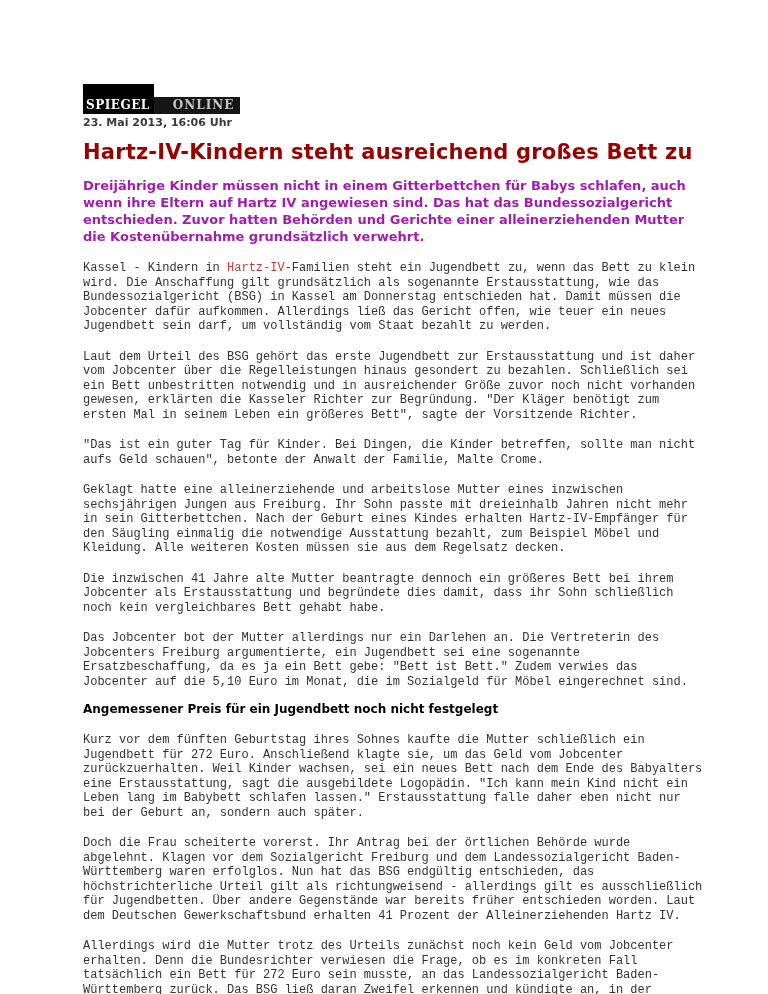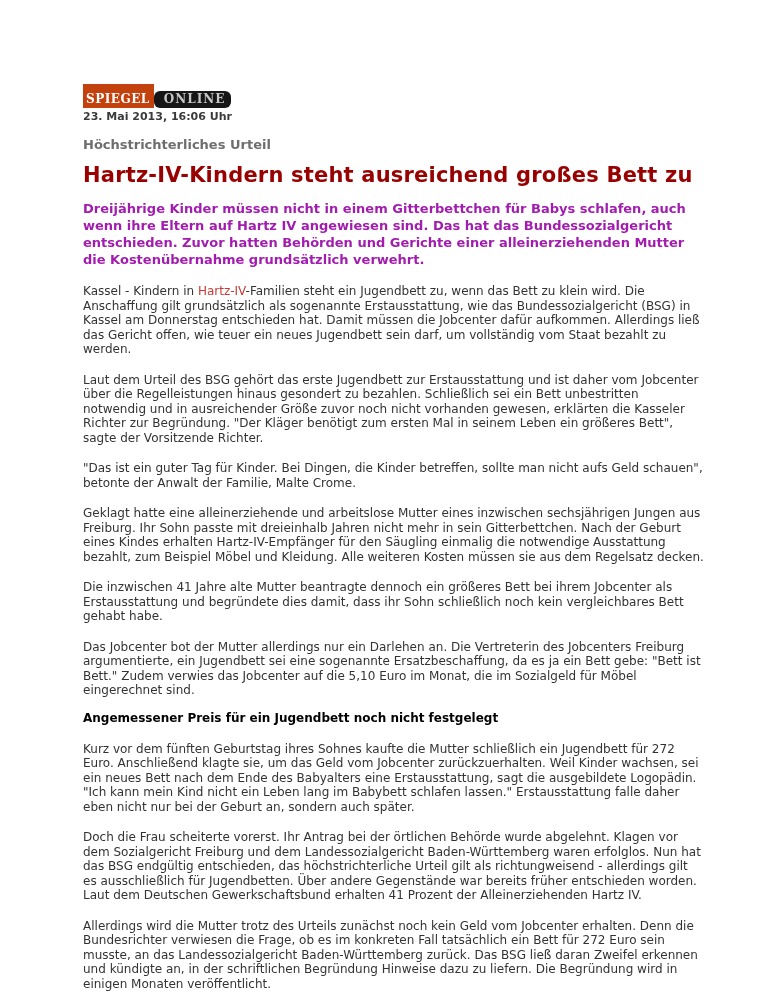--- a/index.html
+++ b/index.html
@@ -23,32 +23,31 @@
     display: inline-block;
     cursor: pointer;
     line-height: 15px;
     font-family: "DejaVu Serif", serif;
     font-weight: bold;
     font-size: 12px;
     white-space: nowrap;
   }
   .logo-red {
     display: inline-block;
-    background: #c2410c;
+    background: #000000;
     color: #ffffff;
-    padding: 8px 4px 1px 3px;
+    padding: 14px 4px 1px 3px;
     letter-spacing: 0.5px;
   }
   .logo-black {
     display: inline-block;
     background: #161616;
     color: #c6c6c6;
-    padding: 1px 6px 1px 10px;
+    padding: 1px 6px 1px 19px;
     letter-spacing: 1px;
-    border-radius: 6px;
   }
   .date {
     margin-top: 2px;
     font-size: 11px;
     font-weight: bold;
     color: #3a3a3a;
   }
   .kicker {
     margin-top: 14px;
     font-size: 13px;
@@ -68,20 +67,21 @@
     font-size: 13px;
     line-height: 17px;
     font-weight: bold;
     color: #a21caf;
   }
   p.body {
     margin: 16px 0 9px 0;
     font-size: 12px;
     line-height: 14.5px;
     color: #333333;
+    font-family: Liberation Mono, monospace;
   }
   h2.subhead {
     margin: 13px 0 9px 0;
     font-size: 12px;
     line-height: 15px;
     font-weight: bold;
     color: #000000;
   }
   a.inline-link {
     color: #c43c35;
@@ -93,21 +93,20 @@
 <body>
 
 <div class="page">
 
   <div class="logo">
     <span class="logo-red">SPIEGEL</span><span class="logo-black">ONLINE</span>
   </div>
 
   <div class="date">23. Mai 2013, 16:06 Uhr</div>
 
-  <div class="kicker">Höchstrichterliches Urteil</div>
 
   <h1 class="headline">Hartz-IV-Kindern steht ausreichend großes Bett zu</h1>
 
   <p class="intro">Dreijährige Kinder müssen nicht in einem Gitterbettchen für Babys schlafen, auch wenn ihre Eltern auf Hartz IV angewiesen sind. Das hat das Bundessozialgericht entschieden. Zuvor hatten Behörden und Gerichte einer alleinerziehenden Mutter die Kostenübernahme grundsätzlich verwehrt.</p>
 
   <p class="body"><span>Kassel - Kindern in </span><a class="inline-link">Hartz-IV</a><span>-Familien steht ein Jugendbett zu, wenn das Bett zu klein wird. Die Anschaffung gilt grundsätzlich als sogenannte Erstausstattung, wie das Bundessozialgericht (BSG) in Kassel am Donnerstag entschieden hat. Damit müssen die Jobcenter dafür aufkommen. Allerdings ließ das Gericht offen, wie teuer ein neues Jugendbett sein darf, um vollständig vom Staat bezahlt zu werden.</span></p>
 
   <p class="body">Laut dem Urteil des BSG gehört das erste Jugendbett zur Erstausstattung und ist daher vom Jobcenter über die Regelleistungen hinaus gesondert zu bezahlen. Schließlich sei ein Bett unbestritten notwendig und in ausreichender Größe zuvor noch nicht vorhanden gewesen, erklärten die Kasseler Richter zur Begründung. "Der Kläger benötigt zum ersten Mal in seinem Leben ein größeres Bett", sagte der Vorsitzende Richter.</p>
 
   <p class="body">"Das ist ein guter Tag für Kinder. Bei Dingen, die Kinder betreffen, sollte man nicht aufs Geld schauen", betonte der Anwalt der Familie, Malte Crome.</p>

